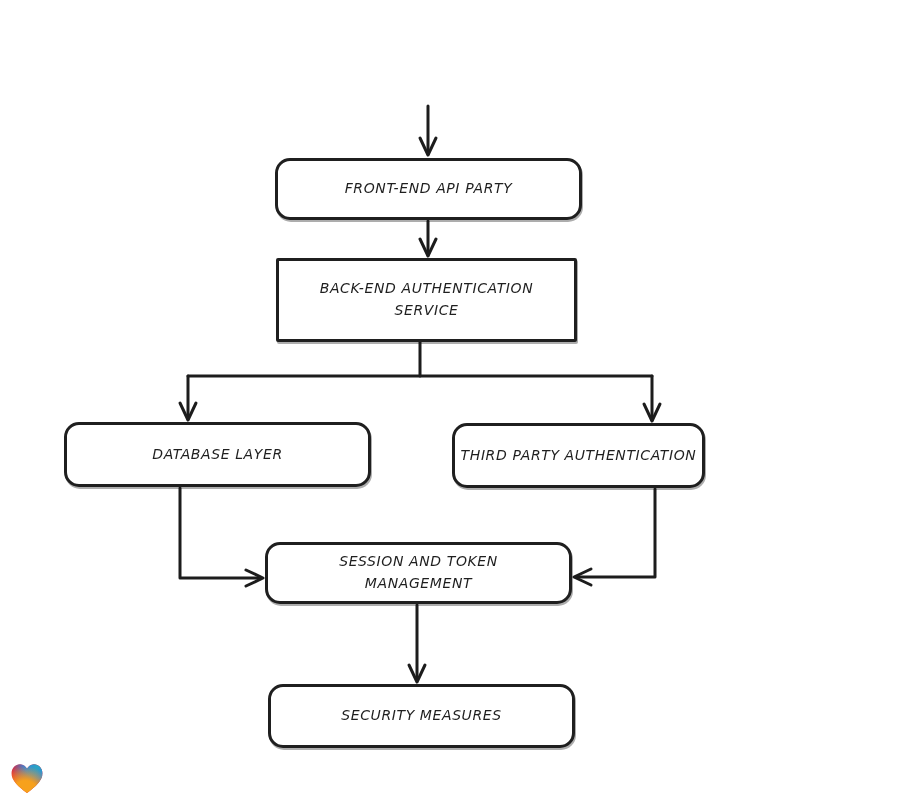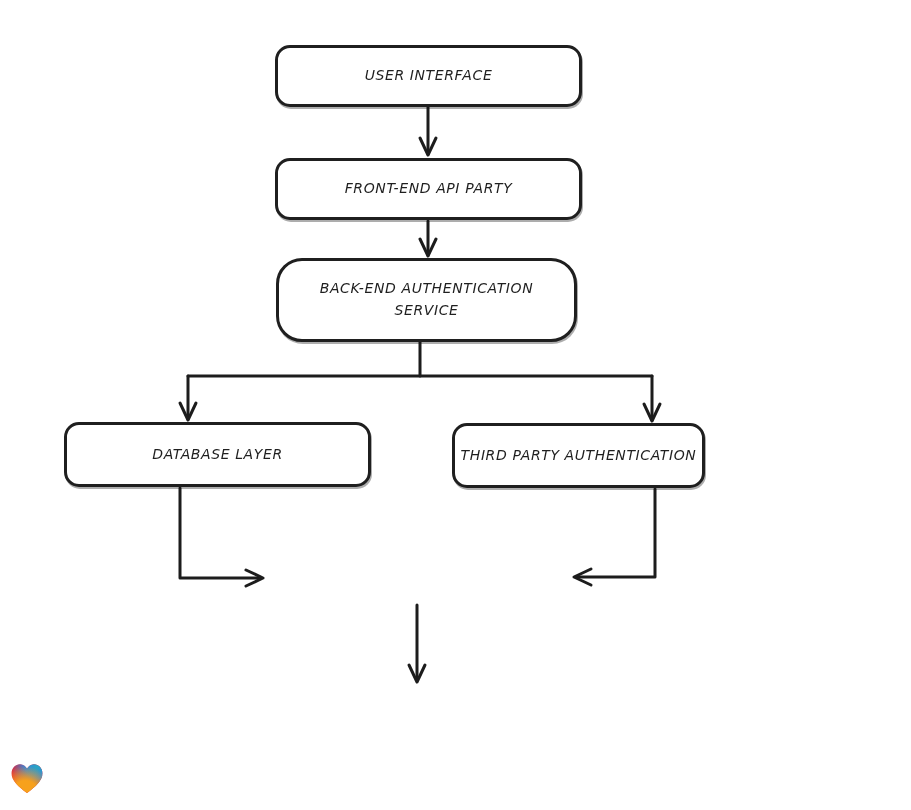--- a/index.html
+++ b/index.html
@@ -38,21 +38,21 @@
     font-size: 14px;
     letter-spacing: 0.6px;
     line-height: 1.55;
     color: #1f1f1f;
     text-align: center;
     max-width: 245px;
   }
   
   #node-user-interface   { left: 275px; top:  45px; width: 307px; height: 62px; }
   #node-front-end-api    { left: 275px; top: 158px; width: 307px; height: 62px; }
-  #node-back-end-auth    { left: 276px; top: 258px; width: 301px; height: 84px; border-radius: 26px; }
+  #node-back-end-auth    { left: 276px; top: 258px; width: 301px; height: 84px; border-radius: 2px; }
   #node-database-layer   { left:  64px; top: 422px; width: 307px; height: 65px; align-items: center; }
   #node-third-party-auth { left: 452px; top: 423px; width: 253px; height: 65px; }
   #node-session-token    { left: 265px; top: 542px; width: 307px; height: 62px; }
   #node-security         { left: 268px; top: 684px; width: 307px; height: 64px; }
 
   #logo {
     position: absolute;
     left: 9px;
     top: 761px;
     width: 36px;
@@ -98,41 +98,44 @@
         <polyline points="591,569 574,577 591,585"></polyline>
       </g>
 
       <g>
         <path d="M417 605 L417 680"></path>
         <polyline points="409,665 417,682 425,665"></polyline>
       </g>
     </g>
   </svg>
 
-  <div class="node" id="node-user-interface">
-    <span class="label">USER INTERFACE</span>
-  </div>
 
   <div class="node" id="node-front-end-api">
     <span class="label">FRONT-END API PARTY</span>
   </div>
 
   <div class="node" id="node-back-end-auth">
     <span class="label">BACK-END AUTHENTICATION SERVICE</span>
   </div>
 
   <div class="node" id="node-database-layer">
     <span class="label">DATABASE LAYER</span>
   </div>
 
   <div class="node" id="node-third-party-auth">
     <span class="label">THIRD PARTY AUTHENTICATION</span>
   </div>
 
+  <div class="node" id="node-session-token">
+    <span class="label">SESSION AND TOKEN MANAGEMENT</span>
+  </div>
 
+  <div class="node" id="node-security">
+    <span class="label">SECURITY MEASURES</span>
+  </div>
 
   <div id="logo">
     <svg width="36" height="36" viewBox="0 0 32 32">
       <defs>
         <clipPath id="heartClip">
           <path d="M16 28.5 C 8.5 22.8, 2.2 17.2, 2.2 10.8 C 2.2 6.2, 5.8 2.8, 9.8 2.8 C 12.8 2.8, 15.1 4.8, 16 6.9 C 16.9 4.8, 19.2 2.8, 22.2 2.8 C 26.2 2.8, 29.8 6.2, 29.8 10.8 C 29.8 17.2, 23.5 22.8, 16 28.5 Z"></path>
         </clipPath>
         <radialGradient id="orangeG" cx="0.45" cy="0.88" r="0.75">
           <stop offset="0%" stop-color="#f7a11c"></stop>
           <stop offset="45%" stop-color="#f7a11c"></stop>

